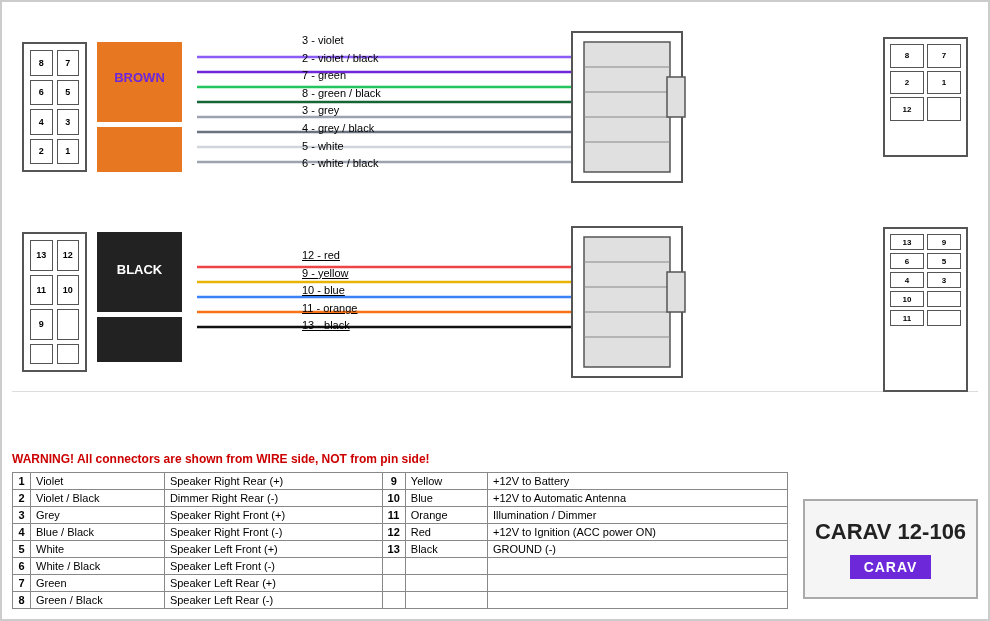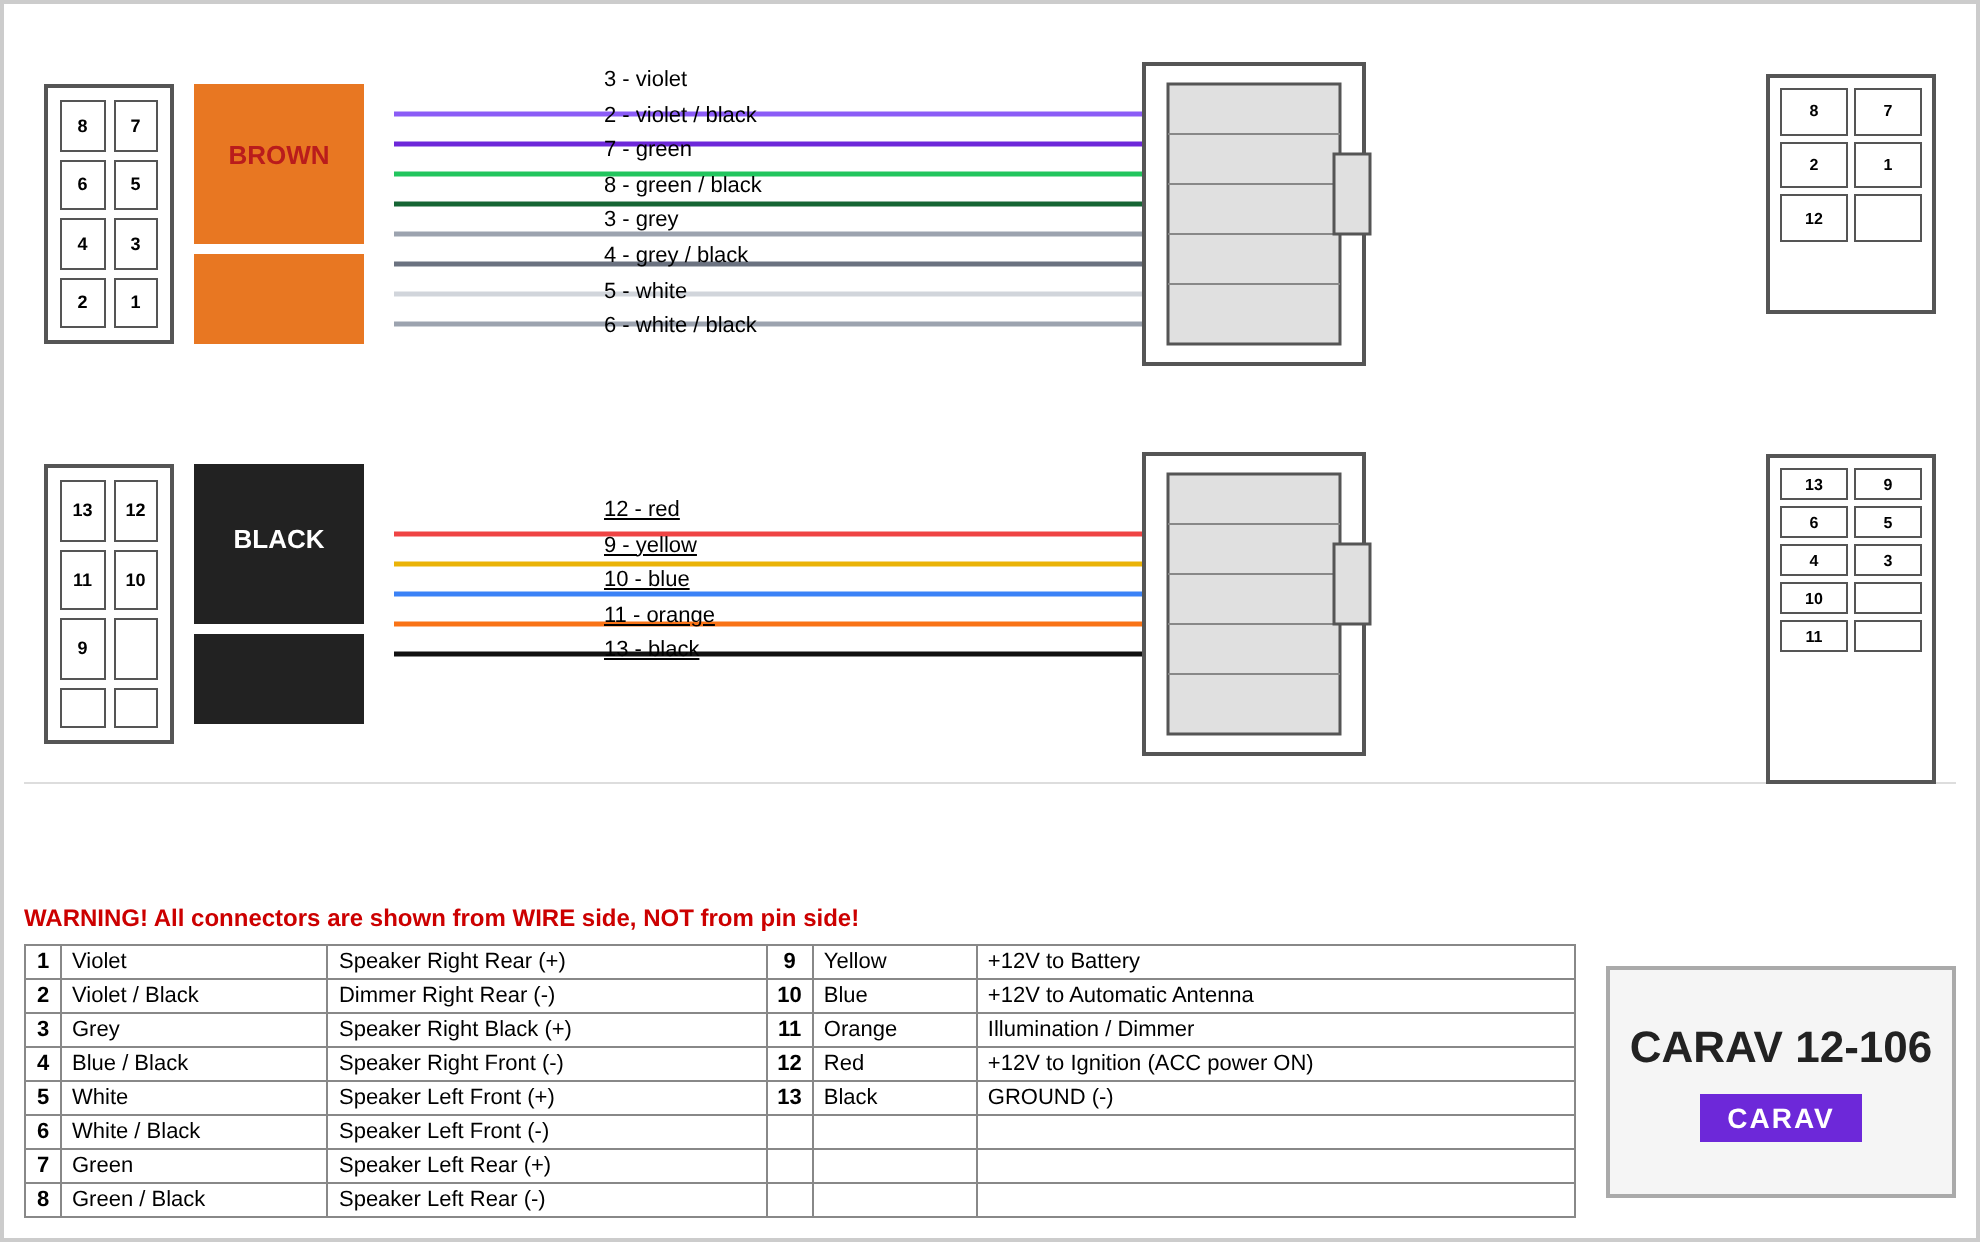--- a/index.html
+++ b/index.html
@@ -90,21 +90,21 @@
       background: #E87722;
     }
     .block-brown-label {
       position: absolute;
       left: 85px;
       top: 58px;
       width: 85px;
       text-align: center;
       font-weight: bold;
       font-size: 13px;
-      color: #b91c1c;
+      color: #6d28d9;
       z-index: 10;
     }
 
     .block-black-top {
       position: absolute;
       left: 85px;
       top: 220px;
       width: 85px;
       height: 80px;
       background: #222;
@@ -205,21 +205,21 @@
       font-weight: bold;
       width: 18px;
     }
 
     
     .brand-box {
       position: absolute;
       bottom: 20px;
       right: 10px;
       width: 175px;
-      height: 116px;
+      height: 100px;
       border: 2px solid #aaa;
       background: #f5f5f5;
       display: flex;
       flex-direction: column;
       align-items: center;
       justify-content: center;
       gap: 10px;
     }
     .brand-title {
       font-size: 22px;
@@ -398,21 +398,21 @@
           <td class="num">2</td>
             <td>Violet / Black</td>
             <td>Dimmer Right Rear (-)</td>
           <td class="num">10</td>
             <td>Blue</td>
             <td>+12V to Automatic Antenna</td>
         </tr>
         <tr>
           <td class="num">3</td>
             <td>Grey</td>
-            <td>Speaker Right Black (+)</td>
+            <td>Speaker Right Front (+)</td>
           <td class="num">11</td>
             <td>Orange</td>
             <td>Illumination / Dimmer</td>
         </tr>
         <tr>
           <td class="num">4</td>
             <td>Blue / Black</td>
             <td>Speaker Right Front (-)</td>
           <td class="num">12</td>
             <td>Red</td>

